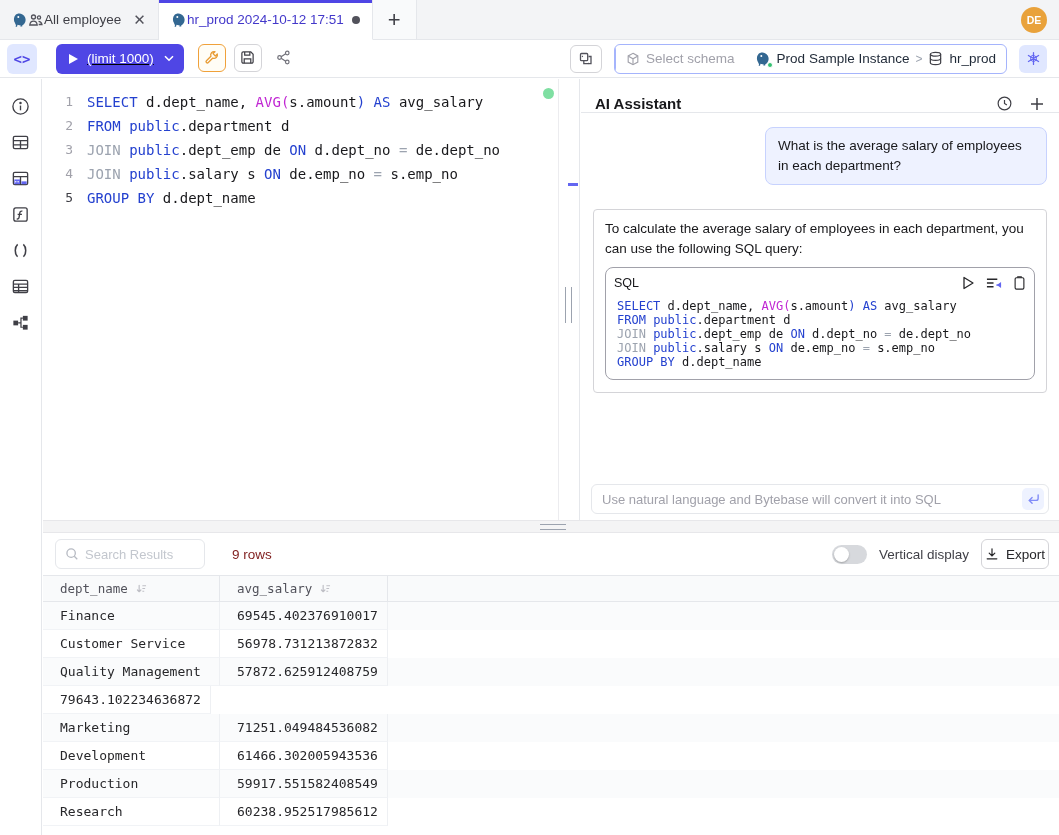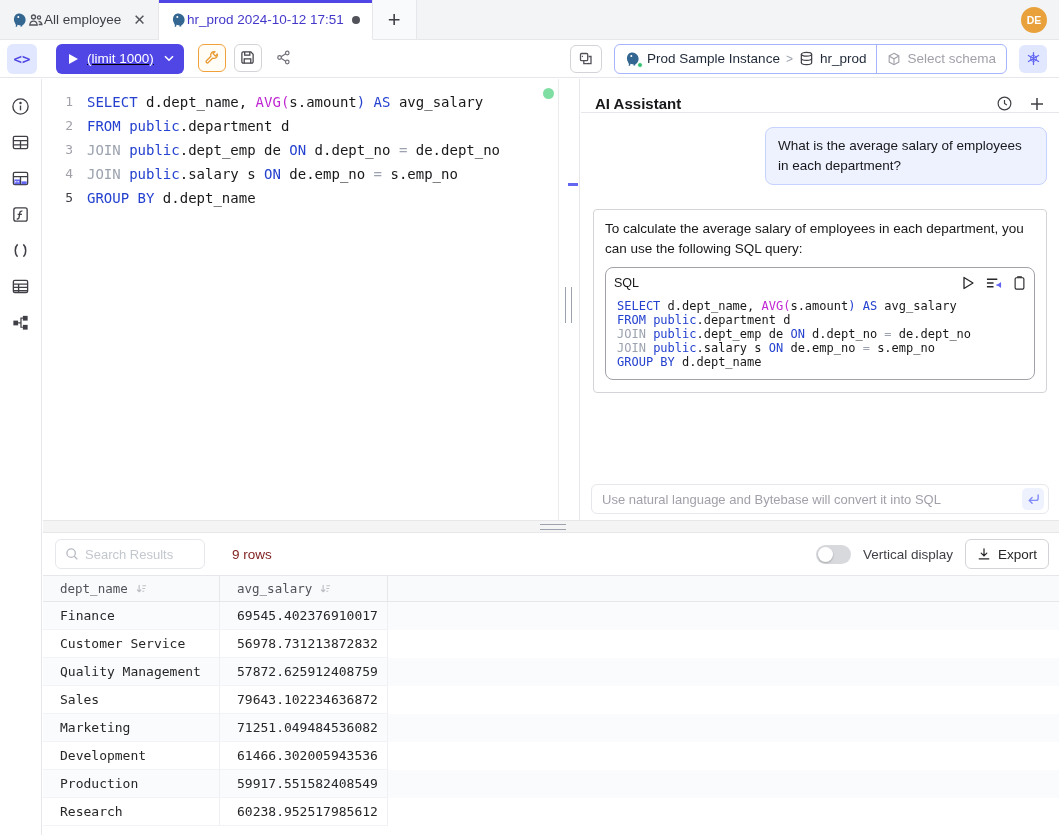--- a/index.html
+++ b/index.html
@@ -79,21 +79,21 @@
   .results { position:absolute; left:43px; right:0; top:454px; bottom:0; background:#fff; }
   .results-toolbar { height:42px; display:flex; align-items:center; padding:0 10px 0 12px;gap:13px; }
   .search-box { display:flex; align-items:center; gap:6px; width:150px; height:30px; border:1px solid #e5e7eb; border-radius:6px; padding:0 9px; color:#c3c7ce; }
   .search-box input { border:none; outline:none; width:100%; font-size:13px; color:#3f3f46; font-family:"Liberation Sans", sans-serif; }
   .search-box input::placeholder { color:#c3c7ce; }
   .rowcount { margin-left:14px; font-size:13.5px; color:#7f1d1d; }
   .results-right { margin-left:auto; display:flex; align-items:center; gap:12px; }
   .toggle { width:35px; height:19px; border-radius:10px; background:#d7d9dd; position:relative; cursor:pointer; }
   .toggle .knob { position:absolute; left:2px; top:2px; width:15px; height:15px; border-radius:50%; background:#fff; box-shadow:0 1px 2px rgba(0,0,0,.25); }
   .toggle-label { font-size:13.5px; color:#3f3f46; }
-  .export-btn { display:flex; align-items:center; gap:7px; height:30px; padding:0 11px; border:1px solid #d4d4d8; border-radius:6px; font-size:13.5px; color:#27272a; background:#fff; cursor:pointer; }
+  .export-btn { display:flex; align-items:center; gap:7px; height:30px; padding:0 3px; border:1px solid #d4d4d8; border-radius:6px; font-size:13.5px; color:#27272a; background:#fff; cursor:pointer; }
 
   .grid { font-family:"DejaVu Sans Mono", monospace; }
   .thead { display:flex; height:27px; background:#f9fafb; border-top:1px solid #e5e7eb; border-bottom:1px solid #e5e7eb; align-items:center; }
   .th { display:flex; align-items:center; gap:7px; padding-left:17px; font-size:12.5px; color:#52525b; height:100%; border-right:1px solid #e5e7eb; cursor:pointer; }
   .th.c1 { width:177px; } .th.c2 { width:168px; }
   .th .sort-ic { display:flex; opacity:.65; }
   .trow { display:flex; height:28px; align-items:center; }
   .trow.odd { background:#fafbfc; }
   .td { font-size:13px; color:#27272a; padding-left:17px; height:100%; display:flex; align-items:center; border-right:1px solid #eef0f3; border-bottom:1px solid #f1f3f6; cursor:default; }
   .td.c1 { width:177px; } .td.c2 { width:168px; }
@@ -184,47 +184,47 @@
       <div class="batch-btn">
         <span>
             <svg width="16" height="16" viewBox="0 0 16 16" fill="none" stroke="#52525b" stroke-width="1.3">
               <path d="M10.5 5.5H13v7.2H5.8V10"></path>
               <rect x="2.5" y="2.5" width="7.2" height="7.2" rx="1"></rect>
               <path d="M4.8 5 4 5.8M11 12l-.8.8" stroke-width="1.1"></path>
             </svg>
           </span>
       </div>
       <div class="conn-pill">
+        <div class="conn-seg schema">
+          <span>
+              <svg width="14" height="14" viewBox="0 0 16 16" fill="none" stroke="#a1a1aa" stroke-width="1.3">
+                <path d="M8 1.5l5.5 3v7l-5.5 3-5.5-3v-7z"></path>
+                <path d="M2.8 4.8L8 7.7l5.2-2.9M8 7.7V14"></path>
+              </svg>
+            </span>
+          <span>Select schema</span>
+        </div>
         <div class="conn-seg">
           <span style="position:relative">
             <svg width="16" height="16" viewBox="0 0 16 16">
                 <path d="M3 11c-1.5-2-1.5-6 .5-8C5 1.5 8 1 10.5 2.5 13 4 14 6.5 13.5 9c-.3 1.8-1.5 3.5-3 4.2-.4.2-.5.8-.2 1.3h-2l.2-1.5c-1 .3-2 .2-3-.3L5 14.8H3.5c.5-.7.6-1.5.3-2C3.5 12.3 3.2 11.6 3 11z" fill="#336791"></path>
                 <circle cx="6.3" cy="5" r="1" fill="#fff"></circle>
               </svg>
             <span style="position:absolute;right:-2px;bottom:-1px;width:6px;height:6px;border-radius:50%;background:#34c171;border:1px solid #fff"></span>
           </span>
           <span>Prod Sample Instance</span>
           <span class="conn-caret">&gt;</span>
           <span>
               <svg width="15" height="15" viewBox="0 0 16 16" fill="none" stroke="#3f3f46" stroke-width="1.3">
                 <ellipse cx="8" cy="3.5" rx="5.5" ry="2"></ellipse>
                 <path d="M2.5 3.5v4.5c0 1.1 2.5 2 5.5 2s5.5-.9 5.5-2V3.5"></path>
                 <path d="M2.5 8v4.5c0 1.1 2.5 2 5.5 2s5.5-.9 5.5-2V8"></path>
               </svg>
             </span>
           <span>hr_prod</span>
-        </div>
-        <div class="conn-seg schema">
-          <span>
-              <svg width="14" height="14" viewBox="0 0 16 16" fill="none" stroke="#a1a1aa" stroke-width="1.3">
-                <path d="M8 1.5l5.5 3v7l-5.5 3-5.5-3v-7z"></path>
-                <path d="M2.8 4.8L8 7.7l5.2-2.9M8 7.7V14"></path>
-              </svg>
-            </span>
-          <span>Select schema</span>
         </div>
       </div>
       <div class="ai-btn">
         <span>
             <svg width="17" height="17" viewBox="0 0 20 20" fill="none" stroke="#6366f1" stroke-width="1.5" stroke-linecap="round">
               <path d="M10 3v14M4 6.5l12 7M16 6.5l-12 7"></path>
               <path d="M10 6.2l3.3 1.9v3.8L10 13.8 6.7 11.9V8.1z" stroke-width="1.1"></path>
             </svg>
           </span>
       </div>
@@ -441,21 +441,20 @@
             </div>
             <div class="trow">
               <div class="td c1">Customer Service</div>
               <div class="td c2">56978.731213872832</div>
             </div>
             <div class="trow odd">
               <div class="td c1">Quality Management</div>
               <div class="td c2">57872.625912408759</div>
             </div>
             <div class="trow">
-              <div class="td c1">Sales</div>
               <div class="td c2">79643.102234636872</div>
             </div>
             <div class="trow odd">
               <div class="td c1">Marketing</div>
               <div class="td c2">71251.049484536082</div>
             </div>
             <div class="trow">
               <div class="td c1">Development</div>
               <div class="td c2">61466.302005943536</div>
             </div>

